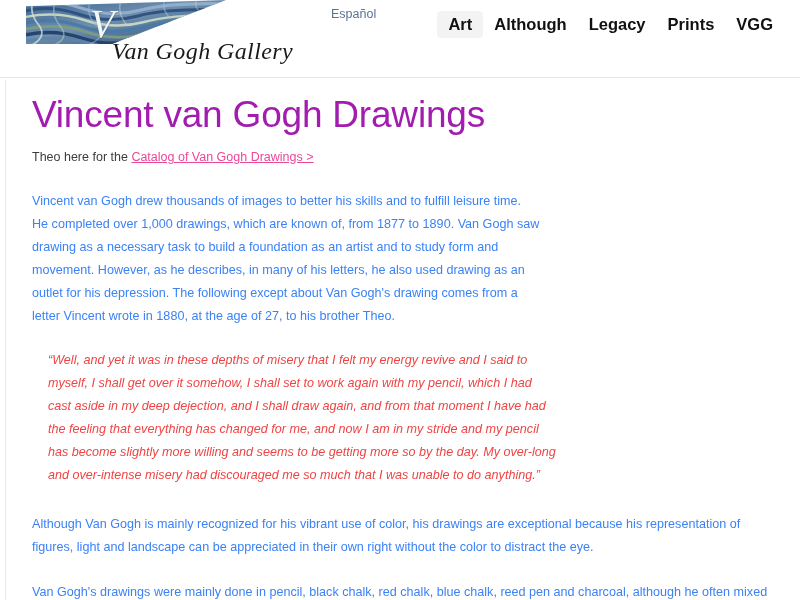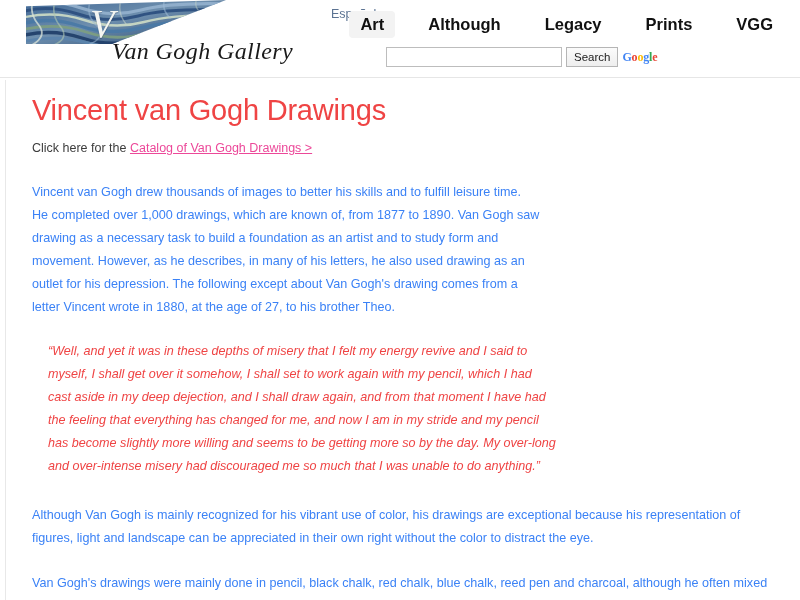--- a/index.html
+++ b/index.html
@@ -88,21 +88,21 @@
     cursor: pointer;
   }
 
   
   #main-nav {
     position: absolute;
     right: 16px;
     top: 11px;
     display: flex;
     align-items: center;
-    gap: 22px;
+    gap: 0;
   }
   .nav-item {
     font-size: 16.5px;
     font-weight: bold;
     color: #111;
     text-decoration: none;
     padding: 4px 11px;
     border-radius: 4px;
     cursor: pointer;
     white-space: nowrap;
@@ -152,23 +152,23 @@
   #google-badge span { font-weight: bold; }
 
   
   #content {
     position: absolute;
     left: 32px;
     top: 94px;
     width: 758px;
   }
   #page-title {
-    font-size: 29px;
+    font-size: 37px;
     font-weight: 300;
-    color: #ef4444;
+    color: #a21caf;
     margin: 0 0 14px 0;
     letter-spacing: -.2px;
     font-family: "Liberation Sans", sans-serif;
   }
   #catalog-line {
     font-size: 12.5px;
     color: #3c3c3c;
     margin-bottom: 26px;
   }
   a.inline-link {
@@ -235,37 +235,32 @@
   <a id="lang-link">Español</a>
 
   <nav id="main-nav">
     <a class="nav-item is-active">Art</a>
     <a class="nav-item">Although</a>
     <a class="nav-item">Legacy</a>
     <a class="nav-item">Prints</a>
     <a class="nav-item">VGG</a>
   </nav>
 
-  <div id="search-area">
-    <input id="search-input" type="text" placeholder="" style="">
-    <button id="search-button">Search</button>
-    <div id="google-badge"><span style="color: rgb(66, 133, 244);">G</span><span style="color: rgb(234, 67, 53);">o</span><span style="color: rgb(251, 188, 5);">o</span><span style="color: rgb(66, 133, 244);">g</span><span style="color: rgb(52, 168, 83);">l</span><span style="color: rgb(234, 67, 53);">e</span></div>
+
+</div>
+
+<div id="content">
+
+  <h1 id="page-title">Vincent van Gogh Drawings</h1>
+
+  <div id="catalog-line">
+    <span>Theo here for the </span><a class="inline-link">Catalog of Van Gogh Drawings &gt;</a>
   </div>
 
+  <p class="para narrow">Vincent van Gogh drew thousands of images to better his skills and to fulfill leisure time. He completed over 1,000 drawings, which are known of, from 1877 to 1890. Van Gogh saw drawing as a necessary task to build a foundation as an artist and to study form and movement. However, as he describes, in many of his letters, he also used drawing as an outlet for his depression. The following except about Van Gogh's drawing comes from a letter Vincent wrote in 1880, at the age of 27, to his brother Theo.</p>
+
+  <p class="quote">“Well, and yet it was in these depths of misery that I felt my energy revive and I said to myself, I shall get over it somehow, I shall set to work again with my pencil, which I had cast aside in my deep dejection, and I shall draw again, and from that moment I have had the feeling that everything has changed for me, and now I am in my stride and my pencil has become slightly more willing and seems to be getting more so by the day. My over-long and over-intense misery had discouraged me so much that I was unable to do anything.”</p>
+
+  <p class="para wide">Although Van Gogh is mainly recognized for his vibrant use of color, his drawings are exceptional because his representation of figures, light and landscape can be appreciated in their own right without the color to distract the eye.</p>
+
+  <p class="para wide" style="margin-bottom:4px">Van Gogh's drawings were mainly done in pencil, black chalk, red chalk, blue chalk, reed pen and charcoal, although he often mixed mediums when drawing. The following are some examples:</p>
+
 </div>
 
-<div id="content">
-
-  <h1 id="page-title">Vincent van Gogh Drawings</h1>
-
-  <div id="catalog-line">
-    <span>Click here for the </span><a class="inline-link">Catalog of Van Gogh Drawings &gt;</a>
-  </div>
-
-  <p class="para narrow">Vincent van Gogh drew thousands of images to better his skills and to fulfill leisure time. He completed over 1,000 drawings, which are known of, from 1877 to 1890. Van Gogh saw drawing as a necessary task to build a foundation as an artist and to study form and movement. However, as he describes, in many of his letters, he also used drawing as an outlet for his depression. The following except about Van Gogh's drawing comes from a letter Vincent wrote in 1880, at the age of 27, to his brother Theo.</p>
-
-  <p class="quote">“Well, and yet it was in these depths of misery that I felt my energy revive and I said to myself, I shall get over it somehow, I shall set to work again with my pencil, which I had cast aside in my deep dejection, and I shall draw again, and from that moment I have had the feeling that everything has changed for me, and now I am in my stride and my pencil has become slightly more willing and seems to be getting more so by the day. My over-long and over-intense misery had discouraged me so much that I was unable to do anything.”</p>
-
-  <p class="para wide">Although Van Gogh is mainly recognized for his vibrant use of color, his drawings are exceptional because his representation of figures, light and landscape can be appreciated in their own right without the color to distract the eye.</p>
-
-  <p class="para wide" style="margin-bottom:4px">Van Gogh's drawings were mainly done in pencil, black chalk, red chalk, blue chalk, reed pen and charcoal, although he often mixed mediums when drawing. The following are some examples:</p>
-
-</div>
-
 </body></html>

